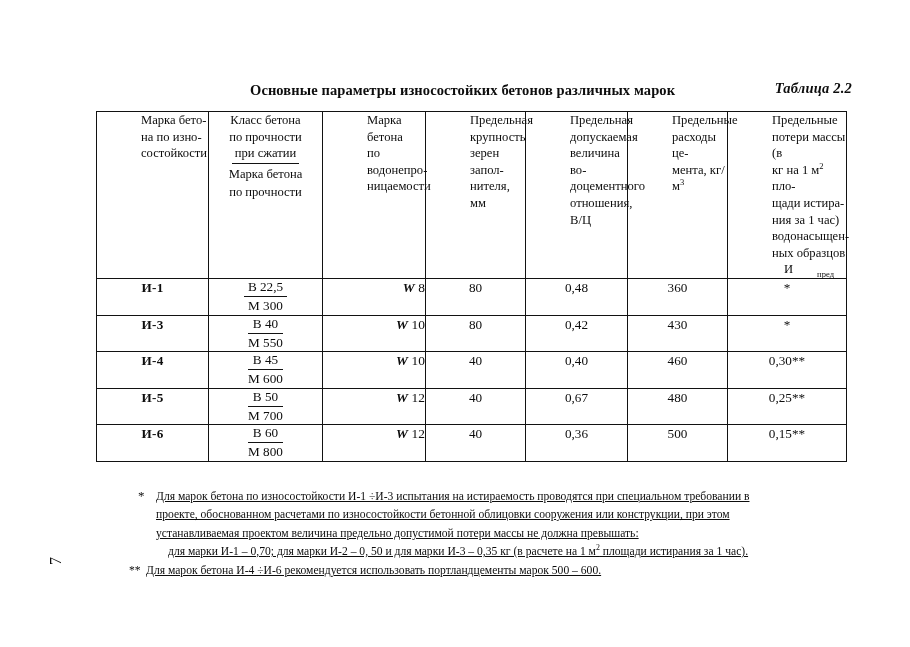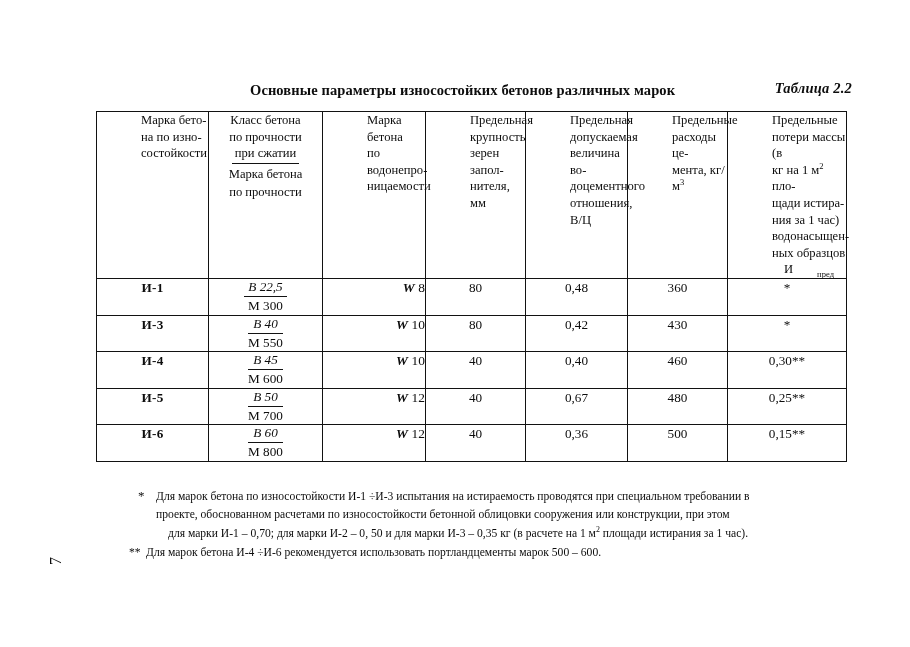--- a/index.html
+++ b/index.html
@@ -125,21 +125,20 @@
   .frac {
     display: inline-block;
     text-align: center;
     line-height: 1.22;
   }
   .frac .num {
     display: block;
     border-bottom: 1.4px solid #121212;
     padding: 0 4px 1px 4px;
     white-space: nowrap;
-    font-style: italic;
   }
   .frac .den {
     display: block;
     padding-top: 1px;
     white-space: nowrap;
   }
 
   
   .notes {
     position: absolute;
@@ -162,20 +161,21 @@
   }
   .note-mark.star1 {
     font-size: 13px;
     line-height: 1.25;
   }
   .note-body {
     flex: 1 1 auto;
   }
   .note-body p {
     margin: 0;
+    text-decoration: underline;
   }
   .note-indent {
     padding-left: 12px;
   }
   .note-row.tight { margin-top: 1px; }
 
   
   .page-number {
     position: absolute;
     left: 52px;
@@ -344,20 +344,21 @@
     </tbody>
   </table>
 
   <div class="notes">
 
     <div class="note-row">
       <div class="note-mark star1">*</div>
       <div class="note-body">
         <p>Для марок бетона по износостойкости И-1 ÷И-3 испытания на истираемость проводятся при специальном требовании  в</p>
         <p>проекте, обоснованном  расчетами  по износостойкости бетонной облицовки сооружения или конструкции, при этом</p>
+        <p>устанавливаемая проектом величина предельно допустимой потери массы не должна превышать:</p>
         <p class="note-indent"><span>для марки И-1 – 0,70; для марки И-2 – 0, 50 и для марки И-3  – 0,35 кг (в расчете на 1 м</span><span class="sup">2</span><span> площади истирания за 1 час).</span></p>
       </div>
     </div>
 
     <div class="note-row tight">
       <div class="note-mark" style="width:17px;margin-left:-9px;">**</div>
       <div class="note-body">
         <p>Для марок бетона И-4 ÷И-6 рекомендуется использовать портландцементы марок 500 – 600.</p>
       </div>
     </div>

